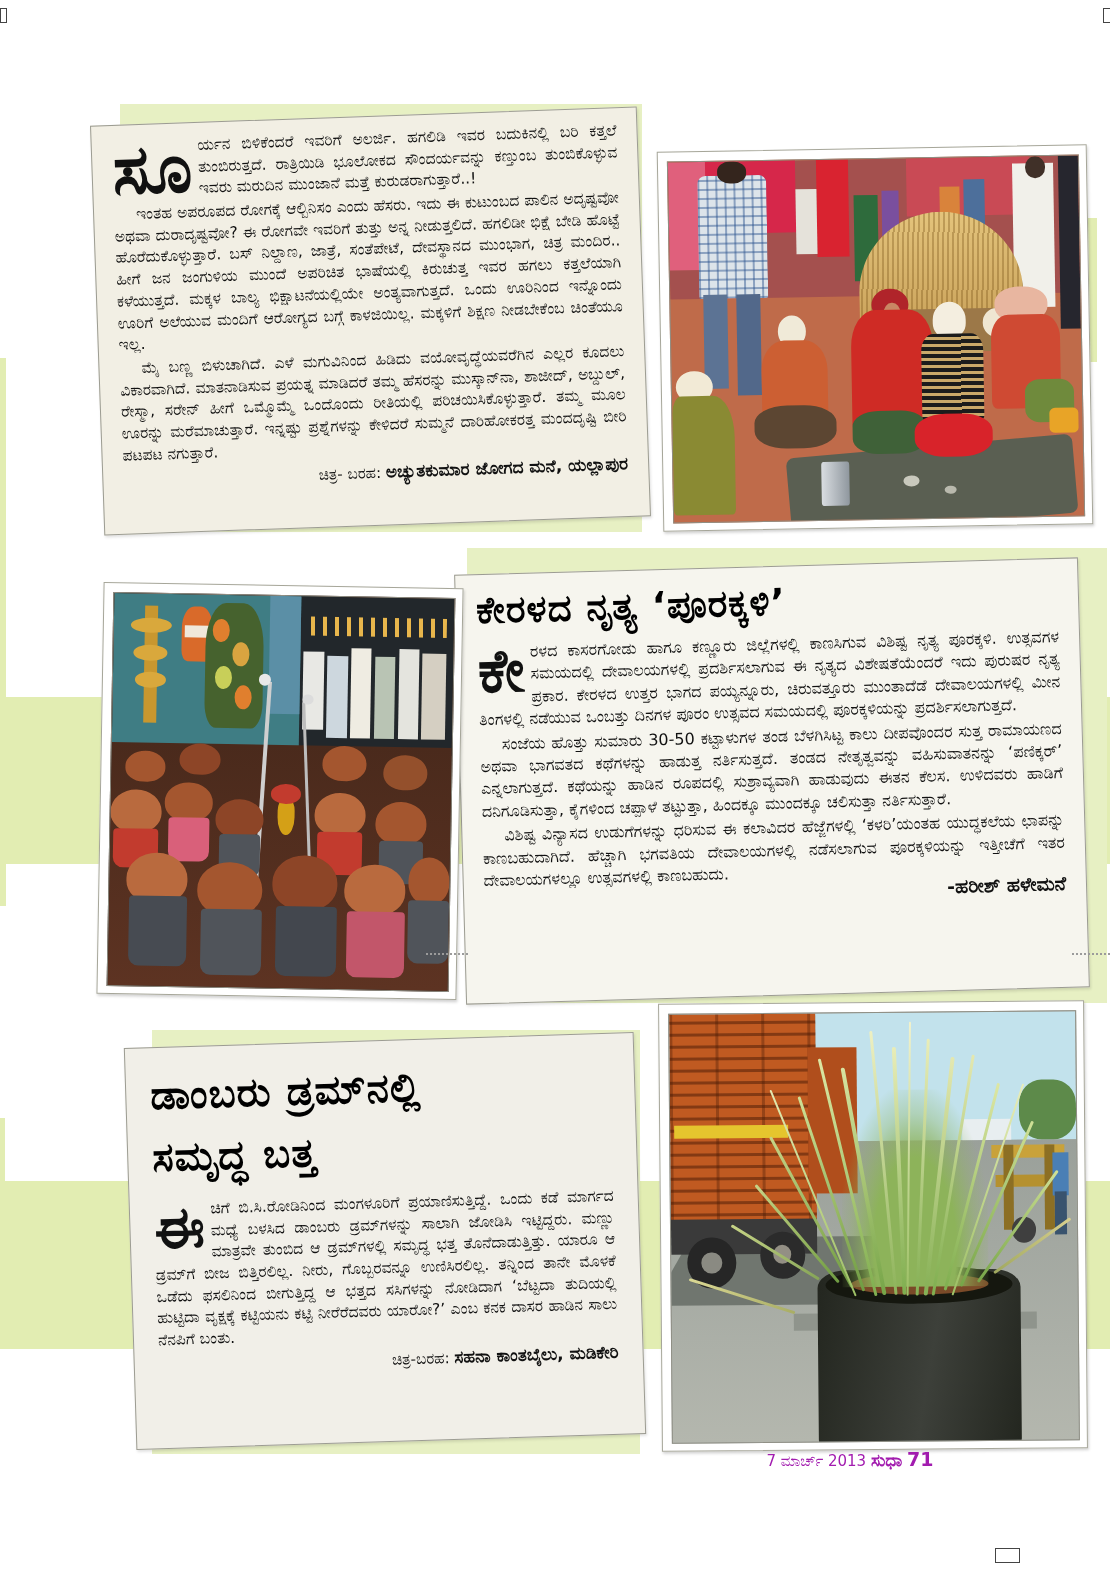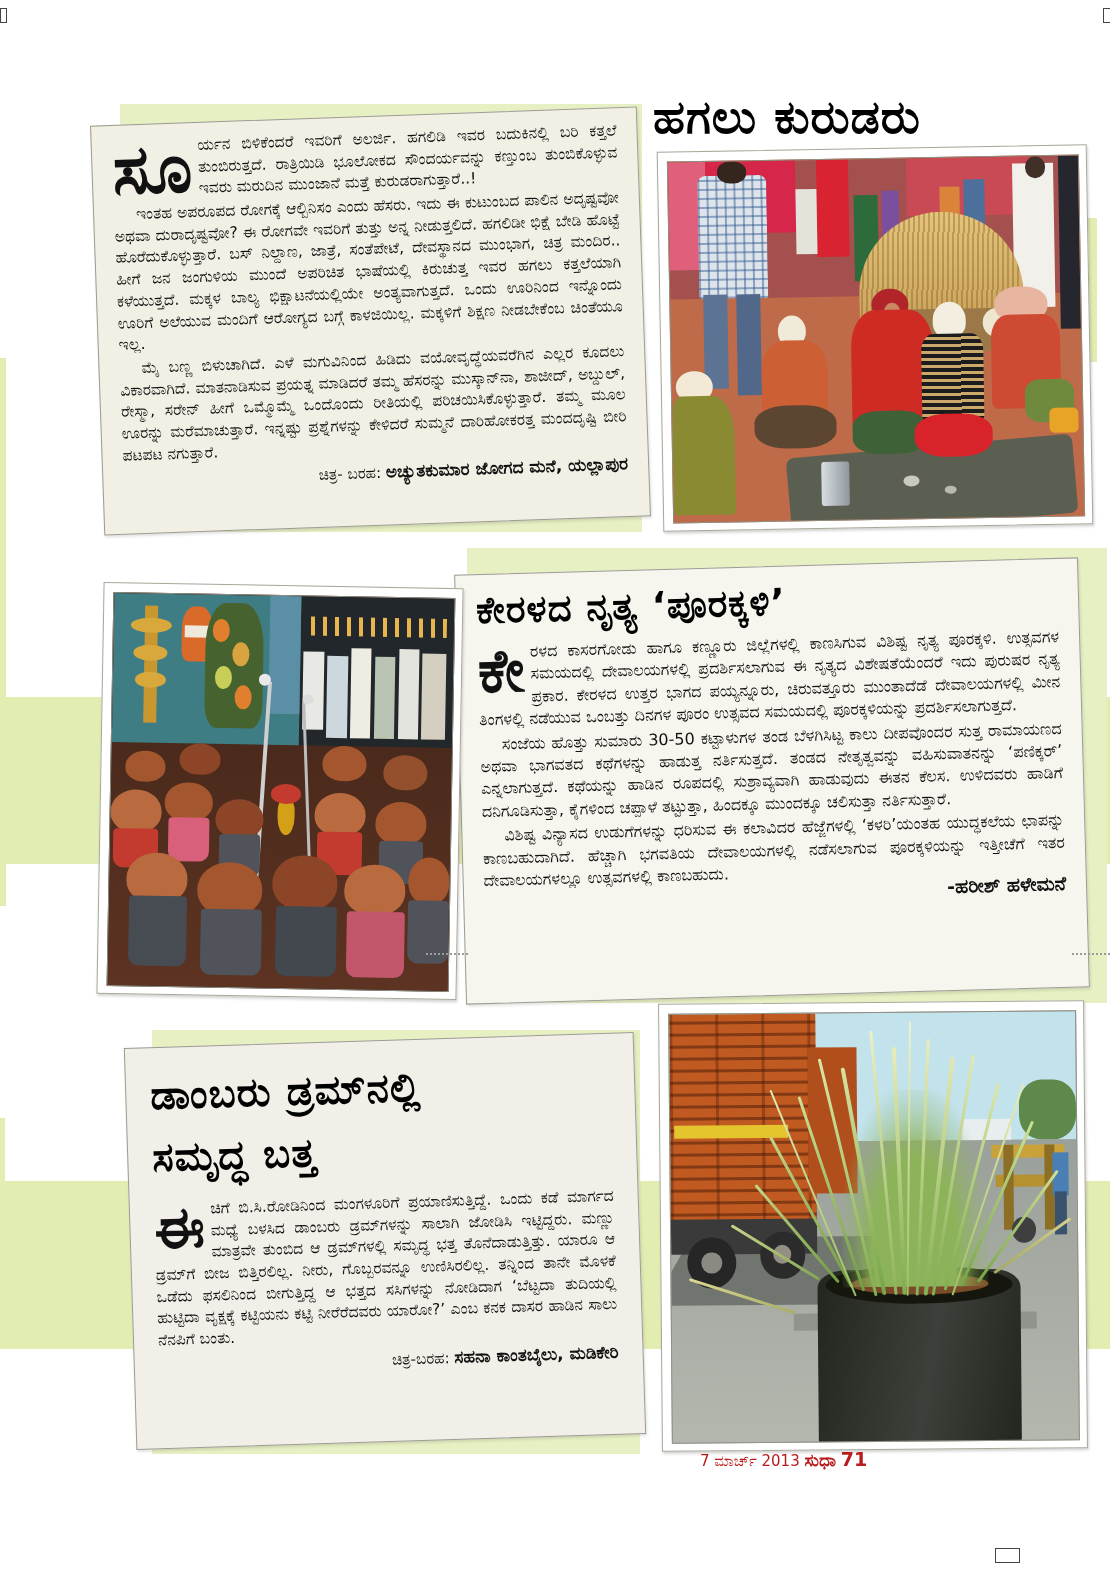--- a/index.html
+++ b/index.html
@@ -55,21 +55,20 @@
 
   <div class="abs green" style="left:0;top:697px;width:1110px;height:167px;"></div>
   <div class="abs green" style="left:0;top:1181px;width:1110px;height:168px;"></div>
   <div class="abs green" style="left:0;top:358px;width:6px;height:548px;"></div>
   <div class="abs green" style="left:0;top:1118px;width:5px;height:230px;"></div>
   <div class="abs green" style="left:1085px;top:218px;width:12px;height:144px;"></div>
   <div class="abs green" style="left:1085px;top:593px;width:12px;height:270px;"></div>
 
   <div class="abs backing" style="left:120px;top:104px;width:522px;height:428px;"></div>
 
-  <div class="abs headline" style="left:653px;top:90px;width:450px;font-size:46px;">ಹಗಲು ಕುರುಡರು</div>
 
   <div class="artbox" style="left:97px;top:116px;width:545px;height:408px;background:#f2efe4;transform:rotate(-2deg);">
     <div class="inner">
       <p class="body-txt"><span class="dropcap">ಸೂ</span><span>ರ್ಯನ ಬಿಳಿಕೆಂದರೆ ಇವರಿಗೆ ಅಲರ್ಜಿ. ಹಗಲಿಡಿ ಇವರ ಬದುಕಿನಲ್ಲಿ ಬರಿ ಕತ್ತಲೆ ತುಂಬಿರುತ್ತದೆ. ರಾತ್ರಿಯಿಡಿ ಭೂಲೋಕದ ಸೌಂದರ್ಯವನ್ನು ಕಣ್ತುಂಬ ತುಂಬಿಕೊಳ್ಳುವ ಇವರು ಮರುದಿನ ಮುಂಜಾನೆ ಮತ್ತೆ ಕುರುಡರಾಗುತ್ತಾರೆ..!</span></p>
       <p class="body-txt indent">ಇಂತಹ ಅಪರೂಪದ ರೋಗಕ್ಕೆ ಆಲ್ಬಿನಿಸಂ ಎಂದು ಹೆಸರು. ಇದು ಈ ಕುಟುಂಬದ ಪಾಲಿನ ಅದೃಷ್ಟವೋ ಅಥವಾ ದುರಾದೃಷ್ಟವೋ? ಈ ರೋಗವೇ ಇವರಿಗೆ ತುತ್ತು ಅನ್ನ ನೀಡುತ್ತಲಿದೆ. ಹಗಲಿಡೀ ಭಿಕ್ಷೆ ಬೇಡಿ ಹೊಟ್ಟೆ ಹೊರೆದುಕೊಳ್ಳುತ್ತಾರೆ. ಬಸ್ ನಿಲ್ದಾಣ, ಜಾತ್ರೆ, ಸಂತೆಪೇಟೆ, ದೇವಸ್ಥಾನದ ಮುಂಭಾಗ, ಚಿತ್ರ ಮಂದಿರ.. ಹೀಗೆ ಜನ ಜಂಗುಳಿಯ ಮುಂದೆ ಅಪರಿಚಿತ ಭಾಷೆಯಲ್ಲಿ ಕಿರುಚುತ್ತ ಇವರ ಹಗಲು ಕತ್ತಲೆಯಾಗಿ ಕಳೆಯುತ್ತದೆ. ಮಕ್ಕಳ ಬಾಲ್ಯ ಭಿಕ್ಷಾಟನೆಯಲ್ಲಿಯೇ ಅಂತ್ಯವಾಗುತ್ತದೆ. ಒಂದು ಊರಿನಿಂದ ಇನ್ನೊಂದು ಊರಿಗೆ ಅಲೆಯುವ ಮಂದಿಗೆ ಆರೋಗ್ಯದ ಬಗ್ಗೆ ಕಾಳಜಿಯಿಲ್ಲ. ಮಕ್ಕಳಿಗೆ ಶಿಕ್ಷಣ ನೀಡಬೇಕೆಂಬ ಚಿಂತೆಯೂ ಇಲ್ಲ.</p>
       <p class="body-txt indent">ಮೈ ಬಣ್ಣ ಬಿಳುಚಾಗಿದೆ. ಎಳೆ ಮಗುವಿನಿಂದ ಹಿಡಿದು ವಯೋವೃದ್ಧೆಯವರೆಗಿನ ಎಲ್ಲರ ಕೂದಲು ವಿಕಾರವಾಗಿದೆ. ಮಾತನಾಡಿಸುವ ಪ್ರಯತ್ನ ಮಾಡಿದರೆ ತಮ್ಮ ಹೆಸರನ್ನು ಮುಸ್ಕಾನ್‌ನಾ, ಶಾಜೀದ್, ಅಬ್ದುಲ್, ರೇಸ್ಮಾ, ಸರೇನ್ ಹೀಗೆ ಒಮ್ಮೊಮ್ಮೆ ಒಂದೊಂದು ರೀತಿಯಲ್ಲಿ ಪರಿಚಯಿಸಿಕೊಳ್ಳುತ್ತಾರೆ. ತಮ್ಮ ಮೂಲ ಊರನ್ನು ಮರೆಮಾಚುತ್ತಾರೆ. ಇನ್ನಷ್ಟು ಪ್ರಶ್ನೆಗಳನ್ನು ಕೇಳಿದರೆ ಸುಮ್ಮನೆ ದಾರಿಹೋಕರತ್ತ ಮಂದದೃಷ್ಟಿ ಬೀರಿ ಪಟಪಟ ನಗುತ್ತಾರೆ.</p>
       <p class="credit"><span>ಚಿತ್ರ- ಬರಹ:</span> <b>ಅಚ್ಯುತಕುಮಾರ ಜೋಗದ ಮನೆ, ಯಲ್ಲಾಪುರ</b></p>
     </div>
   </div>
 
@@ -265,19 +264,19 @@
       <div class="blade" style="left:75%;bottom:37%;width:3px;height:32%;background:linear-gradient(#cfe096,#76a548);transform:rotate(36deg);"></div>
       <div class="blade" style="left:36%;bottom:38%;width:3px;height:24%;background:linear-gradient(#c6d386,#86a557);transform:rotate(-58deg);"></div>
       <div class="blade" style="left:79%;bottom:39%;width:3px;height:22%;background:linear-gradient(#d7cf8e,#a0a85e);transform:rotate(55deg);"></div>
       <div class="blade" style="left:58%;bottom:34%;width:2px;height:64%;background:linear-gradient(#f2f2cc,#9cc065);transform:rotate(1deg);"></div>
       <div class="blade" style="left:45%;bottom:34%;width:2px;height:52%;background:linear-gradient(#e4e8b0,#9cc065);transform:rotate(-22deg);"></div>
       <div class="blade" style="left:69%;bottom:34%;width:2px;height:52%;background:linear-gradient(#e9edb8,#9cc065);transform:rotate(19deg);"></div>
       <div class="blade" style="left:30%;bottom:30%;width:3px;height:26%;background:linear-gradient(#dbd894,#a8ad64);transform:rotate(-72deg);"></div>
     </div>
   </div>
 
-  <div class="abs" style="left:700px;top:1448px;width:300px;text-align:left;font-size:15px;color:#b91c1c;">
+  <div class="abs" style="left:700px;top:1448px;width:300px;text-align:center;font-size:15px;color:#a21caf;">
     <span>7 ಮಾರ್ಚ್ 2013</span>
     <b style="font-size:17px;">ಸುಧಾ</b>
     <b style="font-size:19px;">71</b>
   </div>
 
 </div>
 
 </body></html>

